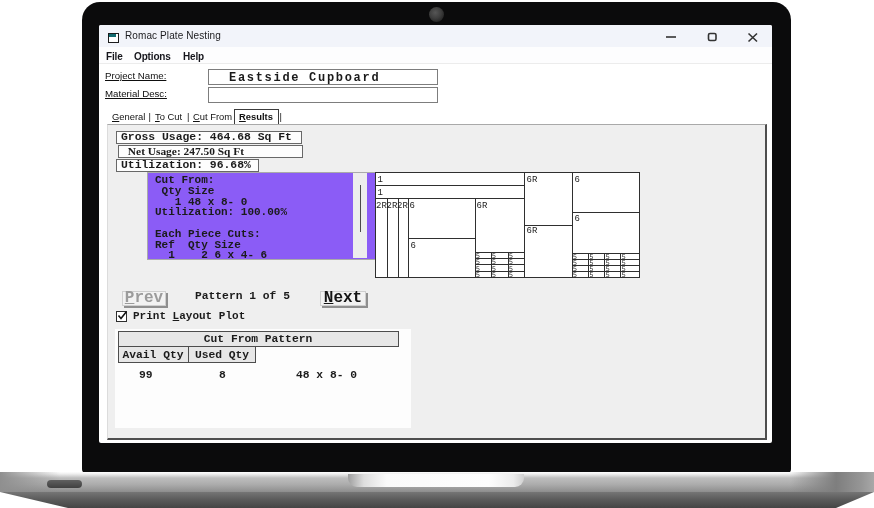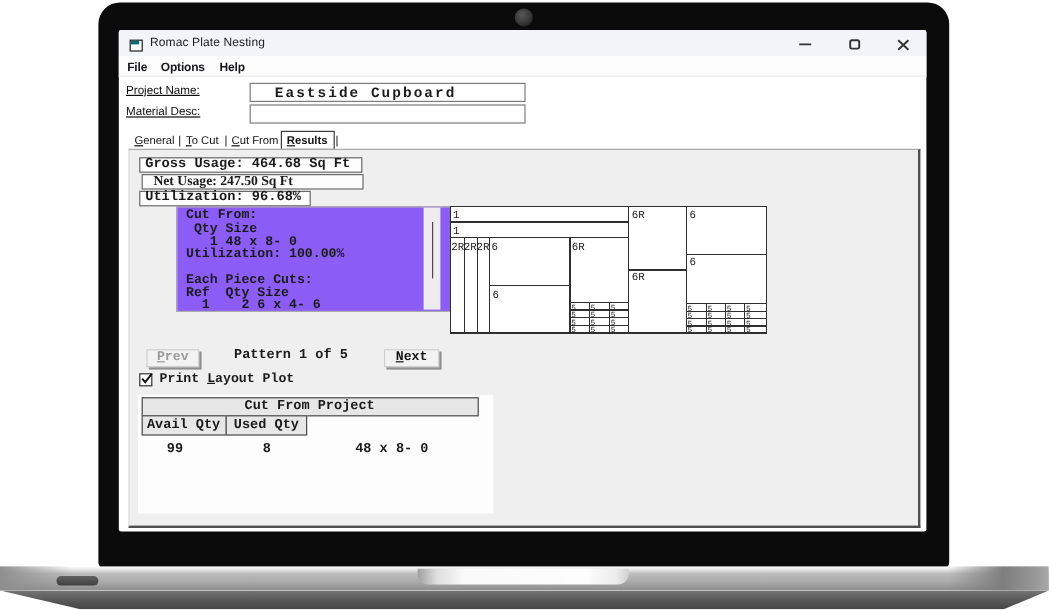--- a/index.html
+++ b/index.html
@@ -54,21 +54,21 @@
 
   .statbox{position:absolute;background:#fdfdfd;border:1px solid #686868;height:11px;
            font-size:11.4px;line-height:11.5px;white-space:pre;letter-spacing:0;}
 
   #cuttext{left:111px;top:172px;width:249px;height:84px;background:#8b5cf6;border:1px solid #aaa;
            padding:2px 0 0 7px;font-size:11px;line-height:10.75px;white-space:pre;letter-spacing:0;margin-left:36px;}
   #scrolltrack{left:353px;top:173px;width:14px;height:85px;background:#ededed;}
   #thumb{left:359.5px;top:185px;width:1.5px;height:47px;background:#4a4a4a;}
 
   .btn{position:absolute;height:13px;background:#f2f2f2;border:1px solid #cfcfcf;
-       box-shadow:2px 2px 0 #8f8f8f;font-size:11px;text-align:center;line-height:13px;}
+       box-shadow:2px 2px 0 #8f8f8f;font-size:16px;text-align:center;line-height:13px;}
   #chk{left:116px;top:310.5px;width:9px;height:9px;background:#fff;border:1.5px solid #2d2d2d;}
 
   #sumbg{left:115px;top:329px;width:296px;height:99px;background:#fdfdfd;}
   .hcell{position:absolute;background:#e7e7e7;border:1px solid #4d4d4d;
          font-size:11.3px;text-align:center;}
 </style>
 </head>
 <body>
 <div id="stage">
   <div class="abs" id="bezel"></div>
@@ -209,19 +209,19 @@
   <div class="abs mono" style="left:195px;top:290px;font-size:11.3px;">Pattern 1 of 5</div>
   <div class="btn mono" style="left:320px;top:291px;width:44px;color:#141414;"><u>N</u>ext</div>
 
   <div class="abs" id="chk"></div>
   <svg class="abs" style="left:116px;top:309px;" width="14" height="14" viewBox="0 0 14 14">
     <path d="M2.5 6.5 L5 9.5 L10.5 2.5" stroke="#111" stroke-width="1.6" fill="none"></path>
   </svg>
   <div class="abs mono" style="left:133px;top:310px;font-size:11px;">Print <u>L</u>ayout Plot</div>
 
   <div class="abs" id="sumbg"></div>
-  <div class="hcell mono" style="left:117.5px;top:330.5px;width:279px;height:14px;line-height:15px;">Cut From Project</div>
+  <div class="hcell mono" style="left:117.5px;top:330.5px;width:279px;height:14px;line-height:15px;">Cut From Pattern</div>
   <div class="hcell mono" style="left:117.5px;top:346px;width:69px;height:15px;line-height:16px;">Avail Qty</div>
   <div class="hcell mono" style="left:188px;top:346px;width:66px;height:15px;line-height:16px;">Used Qty</div>
   <div class="abs mono" style="left:139px;top:369px;font-size:11.3px;">99</div>
   <div class="abs mono" style="left:219px;top:369px;font-size:11.3px;">8</div>
   <div class="abs mono" style="left:296px;top:369px;font-size:11.3px;">48 x 8- 0</div>
 </div>
 
 </body></html>

